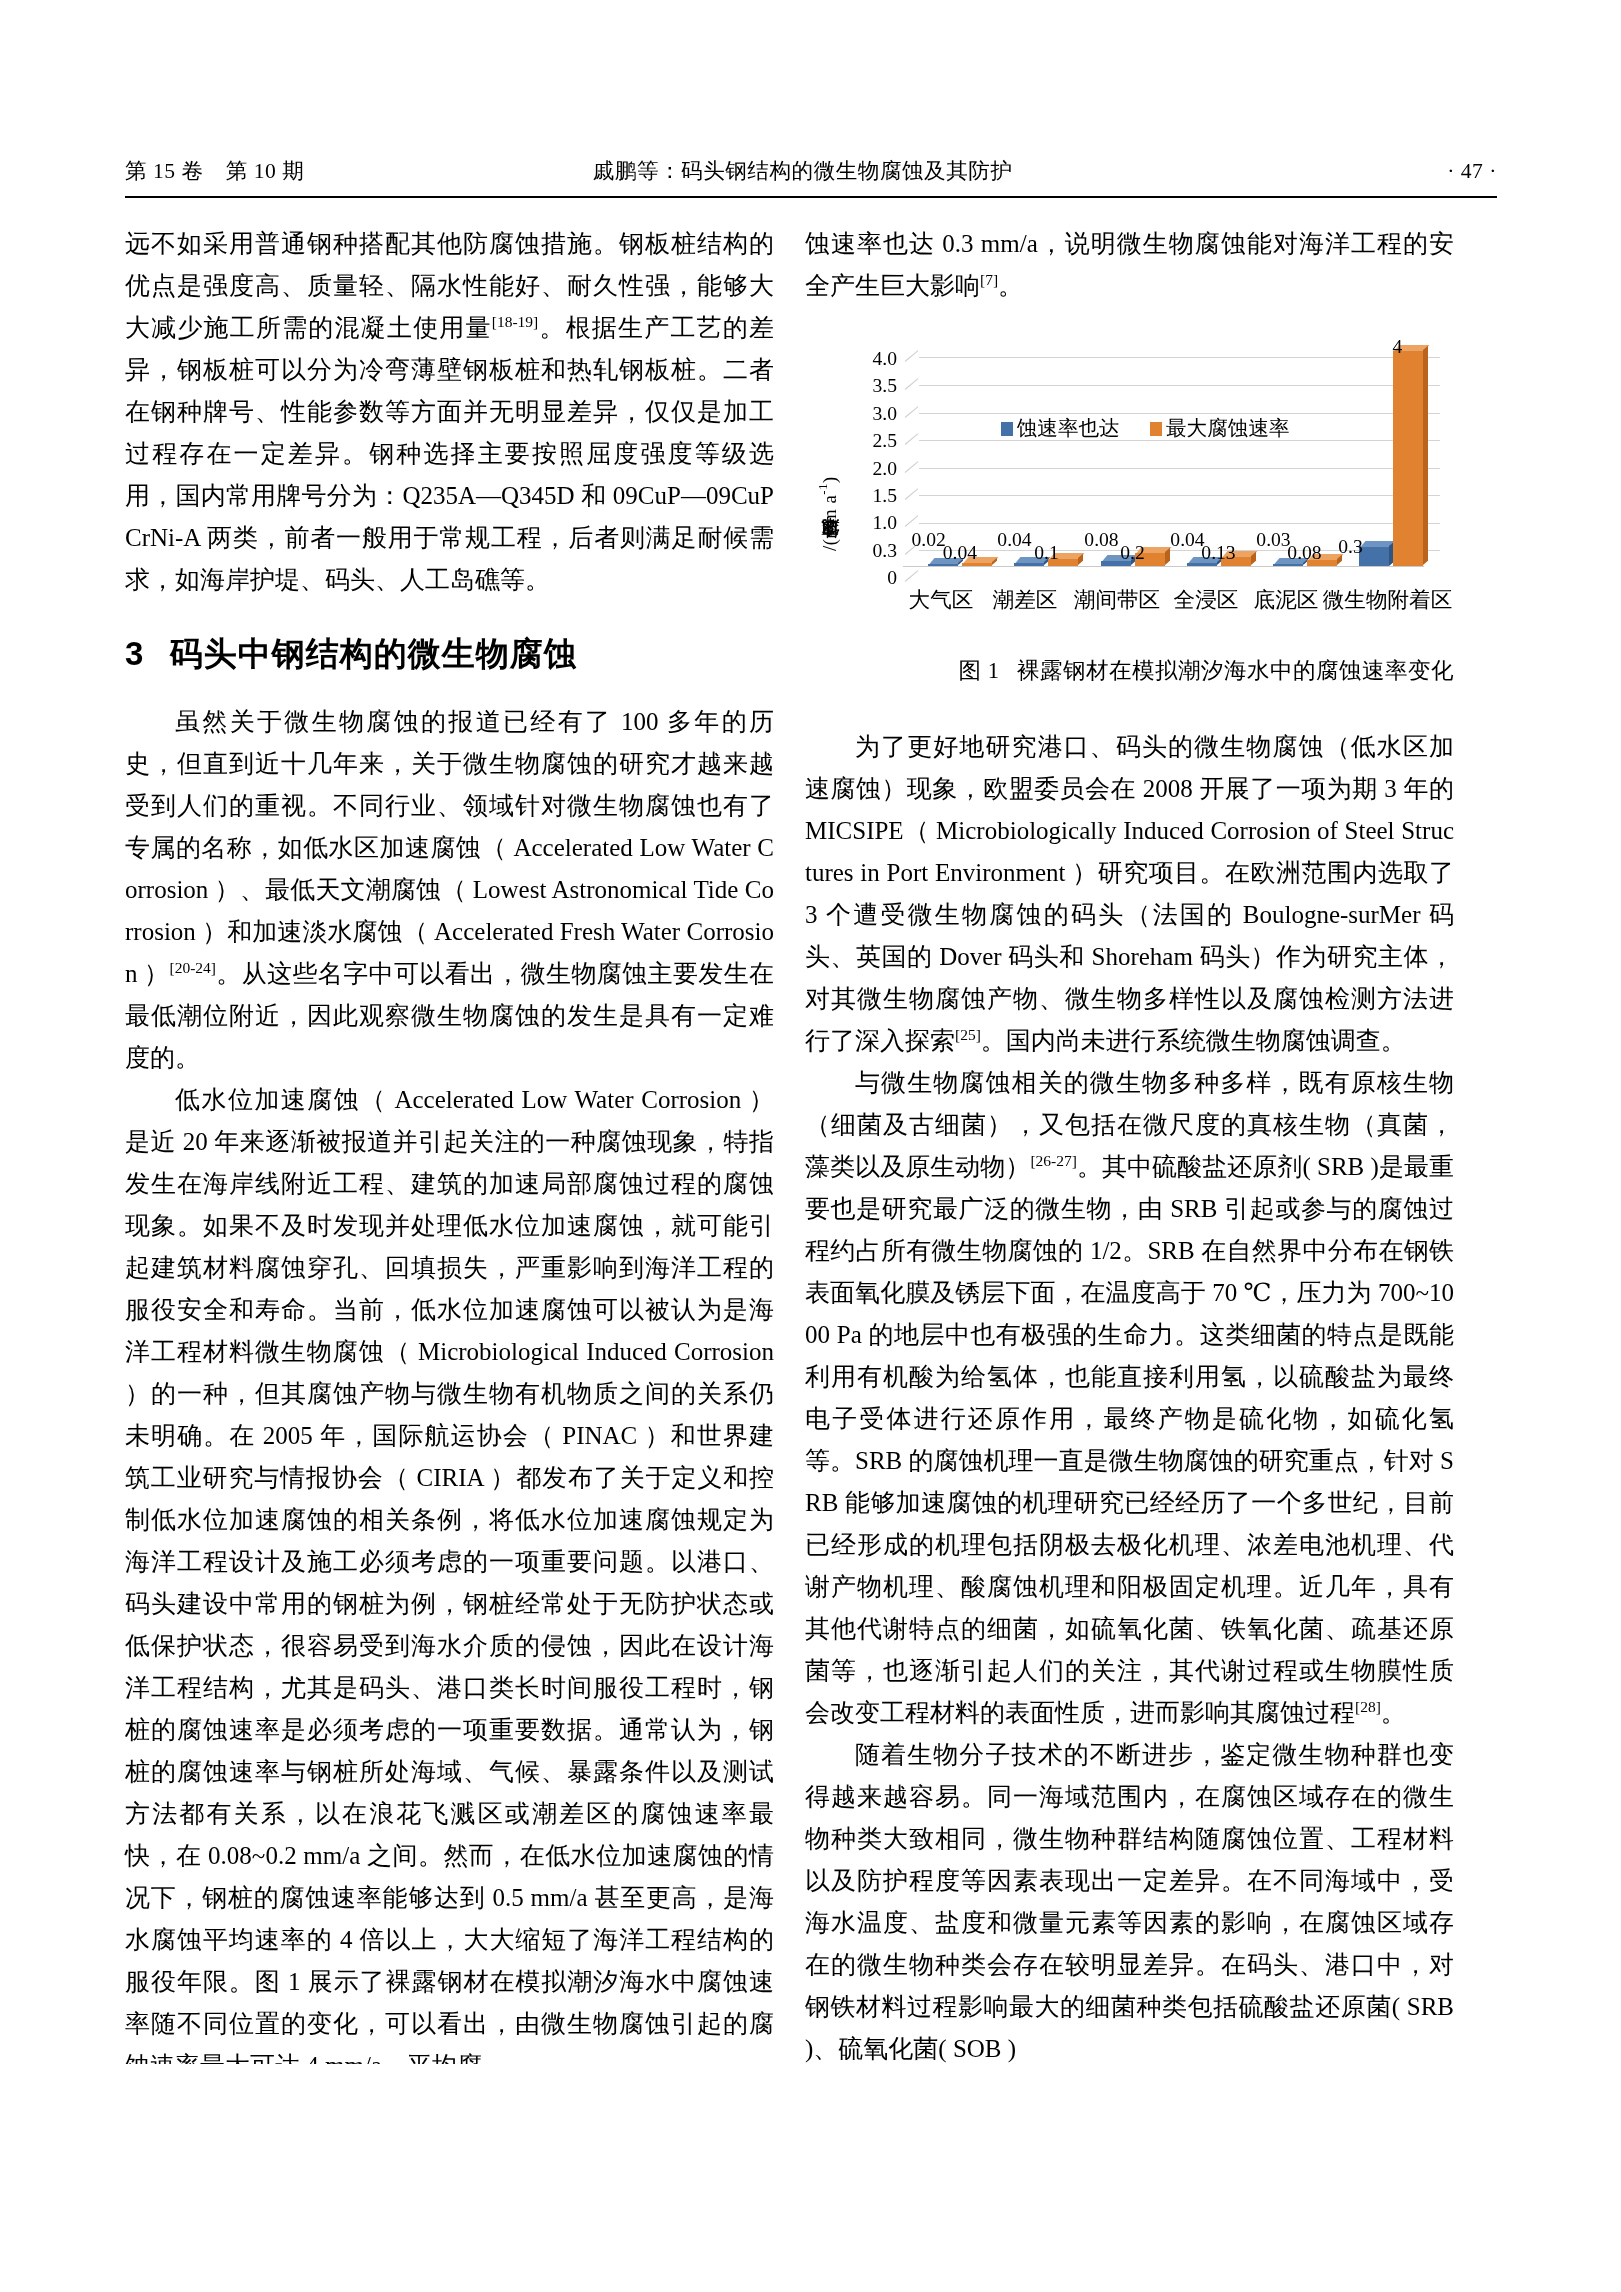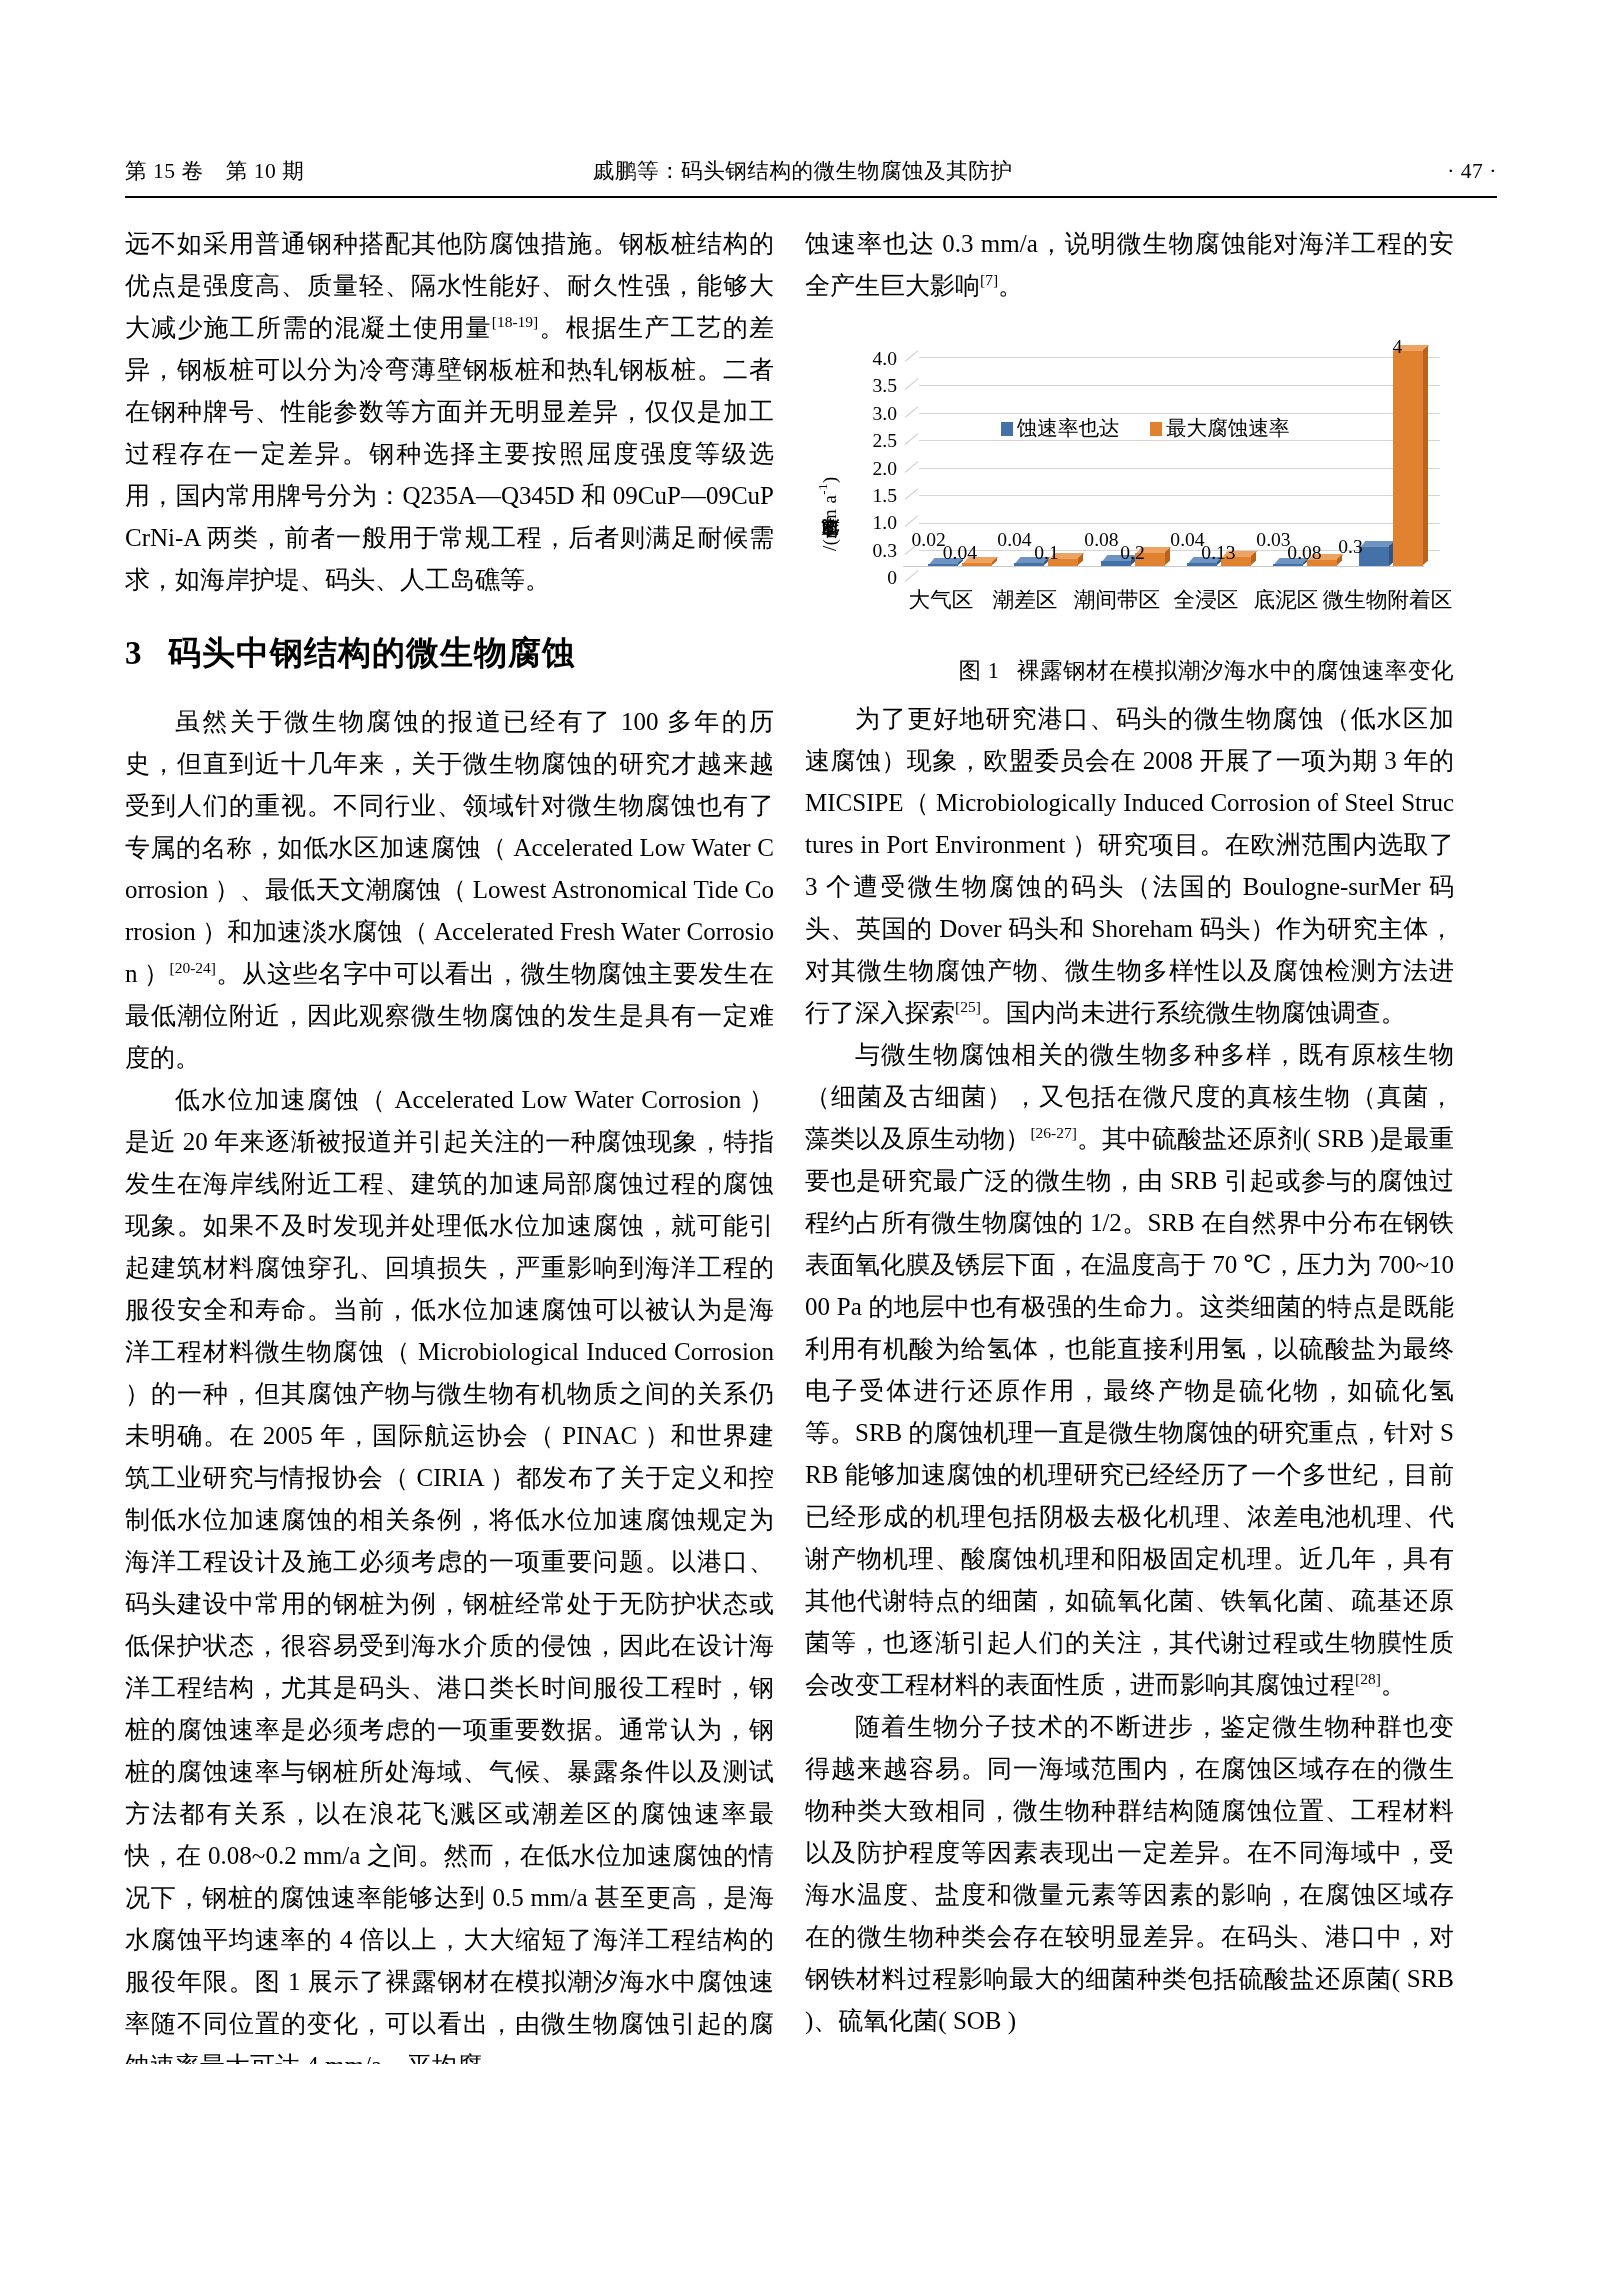--- a/index.html
+++ b/index.html
@@ -58,21 +58,21 @@
     text-justify: inter-ideograph;
     text-indent: 0;
     word-break: break-all;
   }
   p.body.indent { text-indent: 2em; }
   sup { font-size: 0.62em; vertical-align: super; line-height: 0; }
 
   
   h2.sec {
     margin: 29px 0 23.5px 0;
-    font-family: Liberation Serif, serif;
+    font-family: Liberation Sans, sans-serif;
     font-size: 33px;
     font-weight: bold;
     line-height: 47px;
     letter-spacing: 1px;
   }
   h2.sec .num { margin-right: 25.5px; }
 
   
   .figure {
     position: relative;
@@ -388,21 +388,21 @@
           <div class="xcat" style="left:163px; width:102px">潮间带区</div>
           <div class="xcat" style="left:263px; width:80px">全浸区</div>
           <div class="xcat" style="left:343px; width:80px">底泥区</div>
           <div class="xcat" style="left:412px; width:145px">微生物附着区</div>
         </div>
       </div>
 
       <p class="figcaption"><span class="fignum">图 1</span><span>裸露钢材在模拟潮汐海水中的腐蚀速率变化</span></p>
     </div>
 
-    <p class="body indent" style="margin-top:11px"><span>为了更好地研究港口、码头的微生物腐蚀（低水区加速腐蚀）现象，欧盟委员会在 2008 开展了一项为期 3 年的 MICSIPE（ Microbiologically Induced Corrosion of Steel Structures in Port Environment ）研究项目。在欧洲范围内选取了 3 个遭受微生物腐蚀的码头（法国的 Boulogne-surMer 码头、英国的 Dover 码头和 Shoreham 码头）作为研究主体，对其微生物腐蚀产物、微生物多样性以及腐蚀检测方法进行了深入探索</span><sup>[25]</sup><span>。国内尚未进行系统微生物腐蚀调查。</span></p>
+    <p class="body indent" style="margin-top:39px"><span>为了更好地研究港口、码头的微生物腐蚀（低水区加速腐蚀）现象，欧盟委员会在 2008 开展了一项为期 3 年的 MICSIPE（ Microbiologically Induced Corrosion of Steel Structures in Port Environment ）研究项目。在欧洲范围内选取了 3 个遭受微生物腐蚀的码头（法国的 Boulogne-surMer 码头、英国的 Dover 码头和 Shoreham 码头）作为研究主体，对其微生物腐蚀产物、微生物多样性以及腐蚀检测方法进行了深入探索</span><sup>[25]</sup><span>。国内尚未进行系统微生物腐蚀调查。</span></p>
 
     <p class="body indent"><span>与微生物腐蚀相关的微生物多种多样，既有原核生物（细菌及古细菌），又包括在微尺度的真核生物（真菌，藻类以及原生动物）</span><sup>[26-27]</sup><span>。其中硫酸盐还原剂( SRB )是最重要也是研究最广泛的微生物，由 SRB 引起或参与的腐蚀过程约占所有微生物腐蚀的 1/2。SRB 在自然界中分布在钢铁表面氧化膜及锈层下面，在温度高于 70 ℃，压力为 700~1000 Pa 的地层中也有极强的生命力。这类细菌的特点是既能利用有机酸为给氢体，也能直接利用氢，以硫酸盐为最终电子受体进行还原作用，最终产物是硫化物，如硫化氢等。SRB 的腐蚀机理一直是微生物腐蚀的研究重点，针对 SRB 能够加速腐蚀的机理研究已经经历了一个多世纪，目前已经形成的机理包括阴极去极化机理、浓差电池机理、代谢产物机理、酸腐蚀机理和阳极固定机理。近几年，具有其他代谢特点的细菌，如硫氧化菌、铁氧化菌、疏基还原菌等，也逐渐引起人们的关注，其代谢过程或生物膜性质会改变工程材料的表面性质，进而影响其腐蚀过程</span><sup>[28]</sup><span>。</span></p>
 
     <p class="body indent">随着生物分子技术的不断进步，鉴定微生物种群也变得越来越容易。同一海域范围内，在腐蚀区域存在的微生物种类大致相同，微生物种群结构随腐蚀位置、工程材料以及防护程度等因素表现出一定差异。在不同海域中，受海水温度、盐度和微量元素等因素的影响，在腐蚀区域存在的微生物种类会存在较明显差异。在码头、港口中，对钢铁材料过程影响最大的细菌种类包括硫酸盐还原菌( SRB )、硫氧化菌( SOB )</p>
 
   </div>
 
 </div>
 
 

